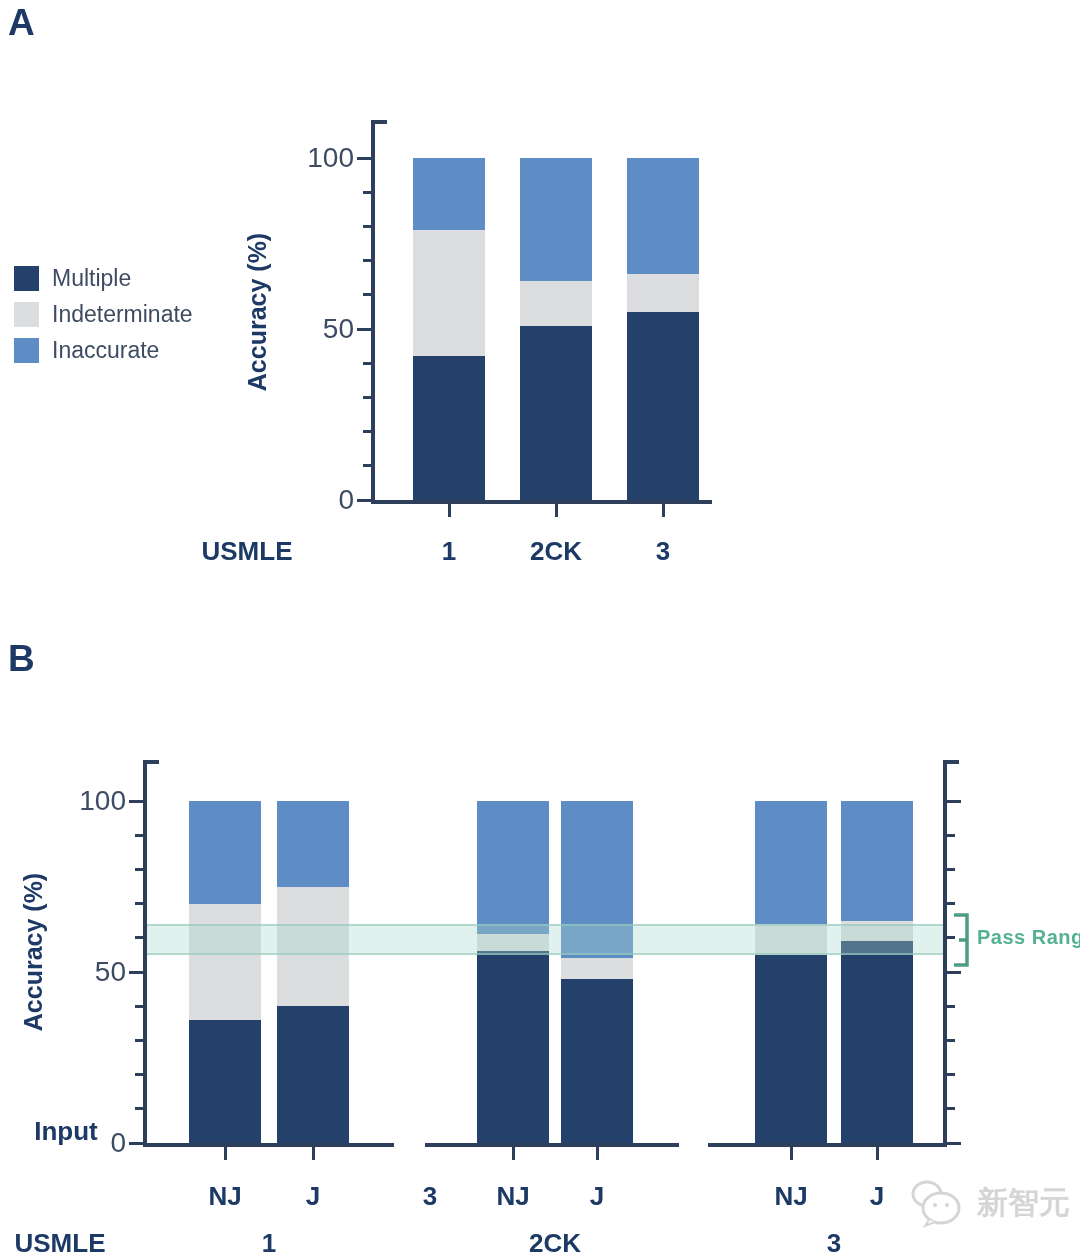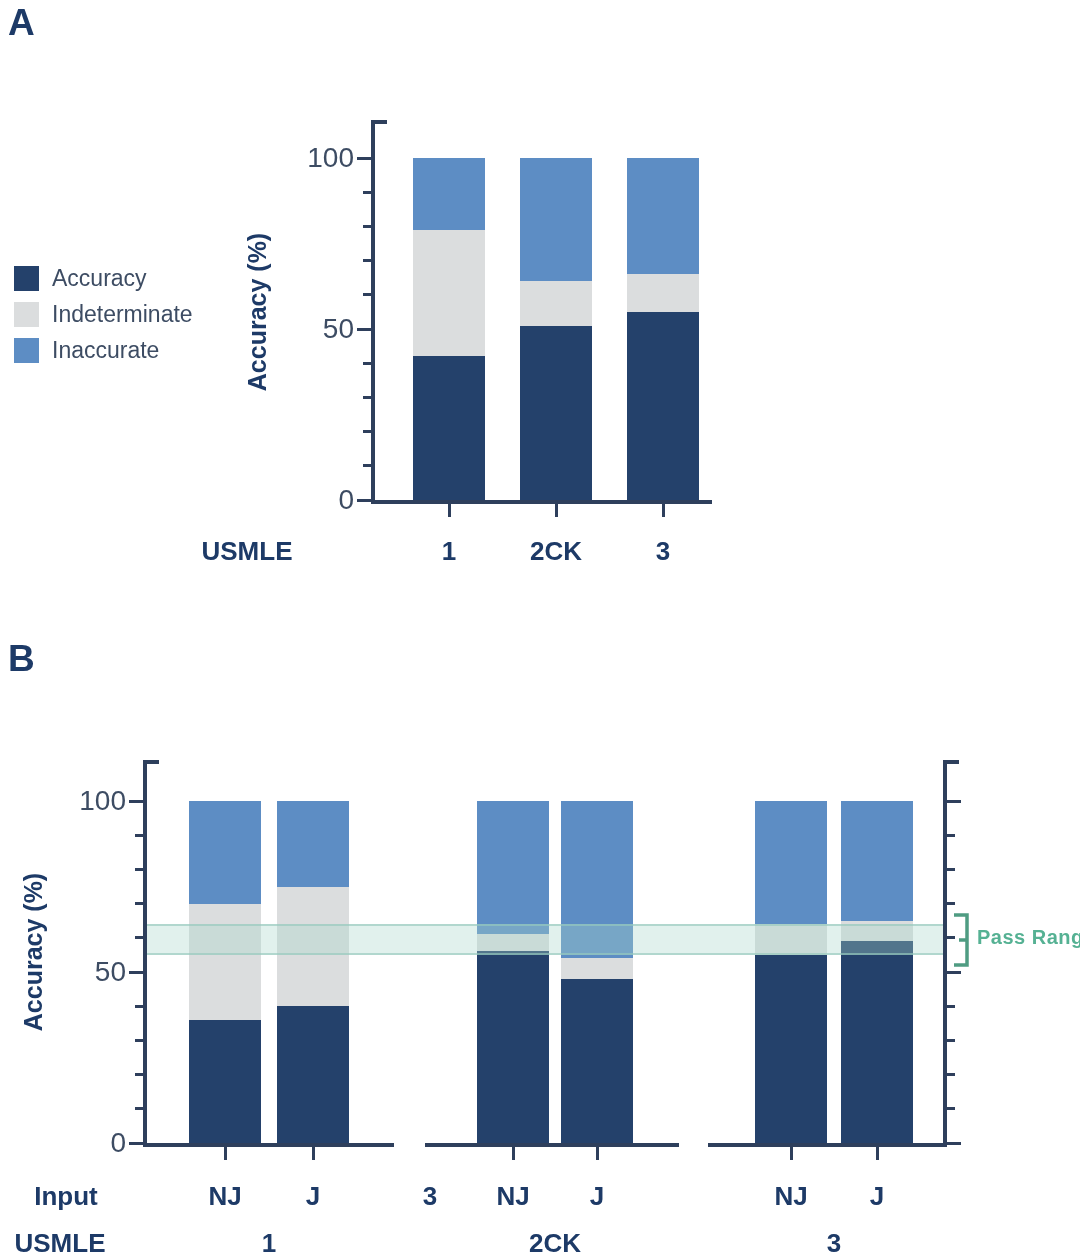--- a/index.html
+++ b/index.html
@@ -26,21 +26,21 @@
 </style>
 </head>
 <body>
 
 <div class="page" id="page">
 
   <div class="abs panel-label" style="left:8px;top:2px;">A</div>
 
   <div class="abs legend-row" style="left:14px;top:265px;">
     <span class="swatch" style="background:var(--c-accurate);"></span>
-    <span class="legend-label">Accuracy</span>
+    <span class="legend-label">Multiple</span>
   </div>
   <div class="abs legend-row" style="left:14px;top:301px;">
     <span class="swatch" style="background:var(--c-indeterminate);"></span>
     <span class="legend-label">Indeterminate</span>
   </div>
   <div class="abs legend-row" style="left:14px;top:337px;">
     <span class="swatch" style="background:var(--c-inaccurate);"></span>
     <span class="legend-label">Inaccurate</span>
   </div>
 
@@ -75,34 +75,44 @@
 
   <div class="abs tick-label" style="left:64px;top:786px;width:62px;">100</div>
   <div class="abs tick-label" style="left:64px;top:957px;width:62px;">50</div>
   <div class="abs tick-label" style="left:64px;top:1128px;width:62px;">0</div>
 
   <svg class="abs" style="left:947px;top:909px;" width="28" height="62">
     <path d="M7,6 H20 V56 H7 M20,31 H12" fill="none" stroke="var(--c-bracket)" stroke-width="3.5"></path>
   </svg>
   <div class="abs pass-label" style="left:977px;top:923px;width:120px;">Pass Range</div>
 
-  <div class="abs cat-label" style="left:16px;top:1181px;width:100px;">Input</div>
+  <div class="abs cat-label" style="left:16px;top:1116px;width:100px;">Input</div>
   <div class="abs cat-label" style="left:185px;top:1181px;width:80px;">NJ</div>
   <div class="abs cat-label" style="left:273px;top:1181px;width:80px;">J</div>
   <div class="abs cat-label" style="left:390px;top:1181px;width:80px;">3</div>
   <div class="abs cat-label" style="left:473px;top:1181px;width:80px;">NJ</div>
   <div class="abs cat-label" style="left:557px;top:1181px;width:80px;">J</div>
   <div class="abs cat-label" style="left:751px;top:1181px;width:80px;">NJ</div>
   <div class="abs cat-label" style="left:837px;top:1181px;width:80px;">J</div>
 
   <div class="abs cat-label" style="left:5px;top:1228px;width:110px;">USMLE</div>
   <div class="abs cat-label" style="left:229px;top:1228px;width:80px;">1</div>
   <div class="abs cat-label" style="left:515px;top:1228px;width:80px;">2CK</div>
   <div class="abs cat-label" style="left:794px;top:1228px;width:80px;">3</div>
 
+  <div class="abs watermark" style="left:905px;top:1176px;">
+    <svg width="66" height="54">
+      <ellipse cx="22" cy="18" rx="14" ry="12" fill="none" stroke="var(--c-watermark)" stroke-width="3"></ellipse>
+      <ellipse cx="36" cy="32" rx="18" ry="15" fill="#ffffff" stroke="var(--c-watermark)" stroke-width="3"></ellipse>
+      <circle cx="30" cy="29" r="2" fill="var(--c-watermark)"></circle>
+      <circle cx="42" cy="29" r="2" fill="var(--c-watermark)"></circle>
+      <path d="M24,44 L20,50 L30,46" fill="#ffffff" stroke="var(--c-watermark)" stroke-width="2"></path>
+    </svg>
+    <span class="watermark-text">新智元</span>
+  </div>
 <div class="abs tick" style="left: 357px; top: 498.5px; width: 14px; height: 3px;"></div>
     <div class="abs tick" style="left: 363px; top: 464.3px; width: 8px; height: 3px;"></div>
     <div class="abs tick" style="left: 363px; top: 430.1px; width: 8px; height: 3px;"></div>
     <div class="abs tick" style="left: 363px; top: 395.9px; width: 8px; height: 3px;"></div>
     <div class="abs tick" style="left: 363px; top: 361.7px; width: 8px; height: 3px;"></div>
     <div class="abs tick" style="left: 357px; top: 327.5px; width: 14px; height: 3px;"></div>
     <div class="abs tick" style="left: 363px; top: 293.3px; width: 8px; height: 3px;"></div>
     <div class="abs tick" style="left: 363px; top: 259.1px; width: 8px; height: 3px;"></div>
     <div class="abs tick" style="left: 363px; top: 224.9px; width: 8px; height: 3px;"></div>
     <div class="abs tick" style="left: 363px; top: 190.7px; width: 8px; height: 3px;"></div>

